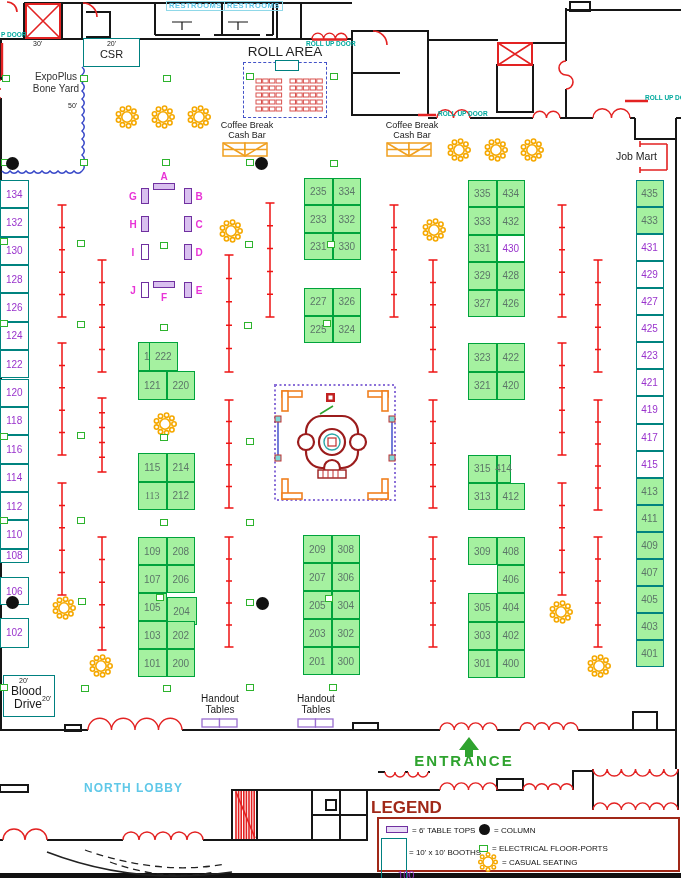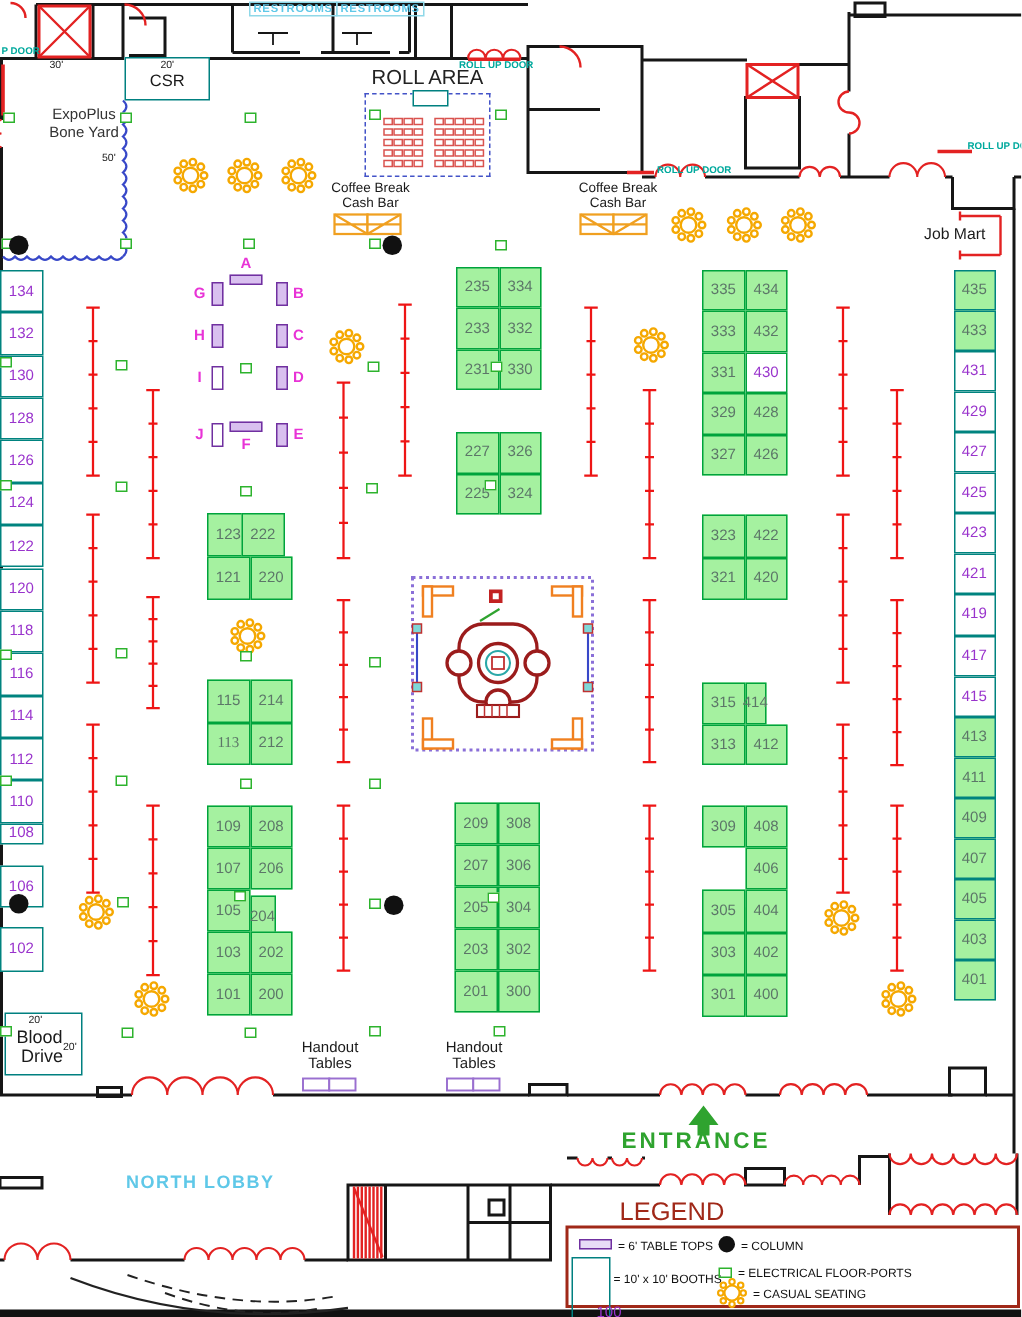--- a/index.html
+++ b/index.html
@@ -388,21 +388,21 @@
   <div class="lbl c" style="left:381px;top:121px;width:62px;font-size:9px;">Coffee Break</div>
   <div class="lbl c" style="left:381px;top:131px;width:62px;font-size:9px;">Cash Bar</div>
   <div class="lbl" style="left:616px;top:151px;font-size:10.5px;">Job Mart</div>
   <div class="lbl c" style="left:197px;top:694px;width:46px;font-size:10px;">Handout</div>
   <div class="lbl c" style="left:197px;top:705px;width:46px;font-size:10px;">Tables</div>
   <div class="lbl c" style="left:293px;top:694px;width:46px;font-size:10px;">Handout</div>
   <div class="lbl c" style="left:293px;top:705px;width:46px;font-size:10px;">Tables</div>
   <div class="lbl" style="left:84px;top:782px;font-size:12px;font-weight:bold;letter-spacing:1px;color:var(--cyanText,#5fc8e8);">NORTH LOBBY</div>
   <div class="lbl c" style="left:409px;top:753px;width:110px;font-size:15px;font-weight:bold;letter-spacing:2px;color:var(--entranceGreen,#2fa32f);">ENTRANCE</div>
 
-  <div class="lbl" style="left:371px;top:799px;font-size:17px;font-weight:normal;color:var(--darkRed,#a02818);z-index:8;margin-left:42px;">LEGEND</div>
+  <div class="lbl" style="left:371px;top:799px;font-size:17px;font-weight:bold;color:var(--darkRed,#a02818);z-index:8;">LEGEND</div>
   <div class="legend-box" style="left:377px;top:817px;width:303px;height:55px;">
     <div class="lgd-ttop" style="left:7px;top:7px;"></div>
     <div class="legend-item" style="left:33px;top:7px;">= 6' TABLE TOPS</div>
     <div class="lgd-dot" style="left:100px;top:5px;"></div>
     <div class="legend-item" style="left:115px;top:7px;">= COLUMN</div>
     <div class="lgd-booth" style="left:2px;top:19px;">
       <span>100</span>
     </div>
     <div class="legend-item" style="left:30px;top:29px;">= 10' x 10' BOOTHS</div>
     <div class="lgd-port" style="left:100px;top:26px;"></div>
@@ -451,33 +451,33 @@
     <div class="booth avail" style="left: 635.5px; top: 423.54px; width: 28px; height: 27.06px;">417</div>
     <div class="booth avail" style="left: 635.5px; top: 450.6px; width: 28px; height: 27.06px;">415</div>
     <div class="booth sold" style="left: 635.5px; top: 477.66px; width: 28px; height: 27.06px;">413</div>
     <div class="booth sold" style="left: 635.5px; top: 504.72px; width: 28px; height: 27.06px;">411</div>
     <div class="booth sold" style="left: 635.5px; top: 531.78px; width: 28px; height: 27.06px;">409</div>
     <div class="booth sold" style="left: 635.5px; top: 558.84px; width: 28px; height: 27.06px;">407</div>
     <div class="booth sold" style="left: 635.5px; top: 585.9px; width: 28px; height: 27.06px;">405</div>
     <div class="booth sold" style="left: 635.5px; top: 612.96px; width: 28px; height: 27.06px;">403</div>
     <div class="booth sold" style="left: 635.5px; top: 640.02px; width: 28px; height: 27.06px;">401</div>
     <div class="booth sold blk" style="left: 138px; top: 342px; width: 28.5px; height: 29px;">123</div>
-    <div class="booth sold blk" style="left: 161px; top: 342px; width: 28.5px; height: 29px;">222</div>
+    <div class="booth sold blk" style="left: 149px; top: 342px; width: 28.5px; height: 29px;">222</div>
     <div class="booth sold blk" style="left: 138px; top: 371px; width: 28.5px; height: 29px;">121</div>
     <div class="booth sold blk" style="left: 166.5px; top: 371px; width: 28.5px; height: 29px;">220</div>
     <div class="booth sold blk" style="left: 138px; top: 453px; width: 28.5px; height: 28.5px;">115</div>
     <div class="booth sold blk" style="left: 166.5px; top: 453px; width: 28.5px; height: 28.5px;">214</div>
     <div class="booth sold blk" style="left: 138px; top: 481.5px; width: 28.5px; height: 28.5px; font-family: Liberation Serif, serif;">113</div>
     <div class="booth sold blk" style="left: 166.5px; top: 481.5px; width: 28.5px; height: 28.5px;">212</div>
     <div class="booth sold blk" style="left: 138px; top: 537px; width: 28.5px; height: 28px;">109</div>
     <div class="booth sold blk" style="left: 166.5px; top: 537px; width: 28.5px; height: 28px;">208</div>
     <div class="booth sold blk" style="left: 138px; top: 565px; width: 28.5px; height: 28px;">107</div>
     <div class="booth sold blk" style="left: 166.5px; top: 565px; width: 28.5px; height: 28px;">206</div>
     <div class="booth sold blk" style="left: 138px; top: 593px; width: 28.5px; height: 28px;">105</div>
-    <div class="booth sold blk" style="left: 166.5px; top: 597px; width: 17px; height: 28px;">204</div>
+    <div class="booth sold blk" style="left: 166.5px; top: 597px; width: 30px; height: 28px;">204</div>
     <div class="booth sold blk" style="left: 138px; top: 621px; width: 28.5px; height: 28px;">103</div>
     <div class="booth sold blk" style="left: 166.5px; top: 621px; width: 28.5px; height: 28px;">202</div>
     <div class="booth sold blk" style="left: 138px; top: 649px; width: 28.5px; height: 28px;">101</div>
     <div class="booth sold blk" style="left: 166.5px; top: 649px; width: 28.5px; height: 28px;">200</div>
     <div class="booth sold blk" style="left: 304px; top: 178px; width: 28.5px; height: 27.4px;">235</div>
     <div class="booth sold blk" style="left: 332.5px; top: 178px; width: 28.5px; height: 27.4px;">334</div>
     <div class="booth sold blk" style="left: 304px; top: 205.4px; width: 28.5px; height: 27.4px;">233</div>
     <div class="booth sold blk" style="left: 332.5px; top: 205.4px; width: 28.5px; height: 27.4px;">332</div>
     <div class="booth sold blk" style="left: 304px; top: 232.8px; width: 28.5px; height: 27.4px;">231</div>
     <div class="booth sold blk" style="left: 332.5px; top: 232.8px; width: 28.5px; height: 27.4px;">330</div>

